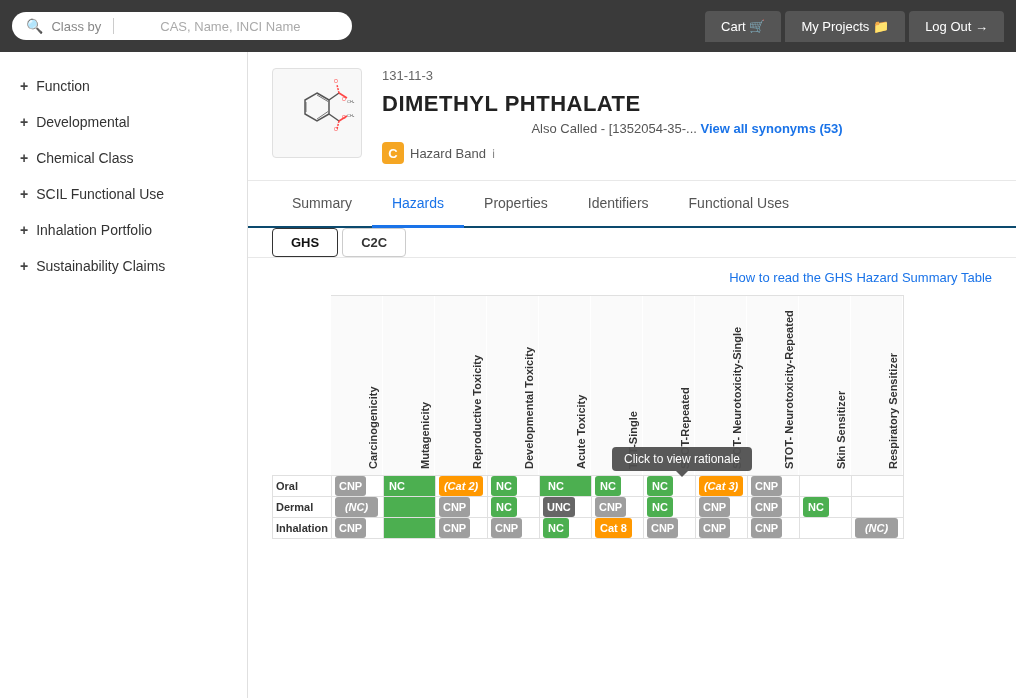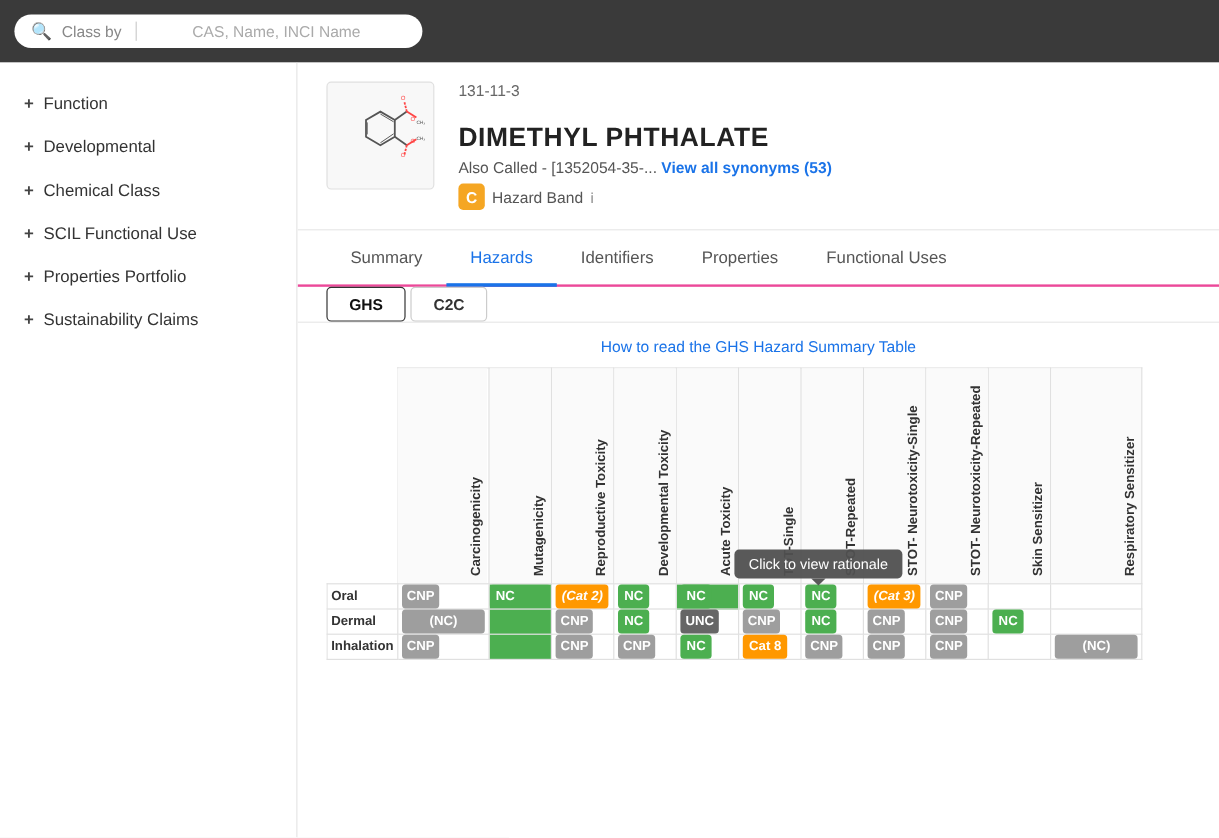--- a/index.html
+++ b/index.html
@@ -88,41 +88,41 @@
       background: #f8f8f8;
       border: 1px solid #e0e0e0;
       border-radius: 4px;
       display: flex;
       align-items: center;
       justify-content: center;
       flex-shrink: 0;
     }
     .chem-image svg { width: 80px; height: 80px; }
     .chem-info { flex: 1; }
-    .chem-cas { color: #666; font-size: 13px; margin-bottom: 19px; }
+    .chem-cas { color: #666; font-size: 13px; margin-bottom: 8px; }
     .chem-name { font-size: 22px; font-weight: 700; color: #222; margin-bottom: 4px; letter-spacing: 0.5px; }
-    .chem-also { font-size: 13px; color: #555; margin-bottom: 6px; }
+    .chem-also { font-size: 13px; color: #555; margin-bottom: 6px; text-align: center; }
     .chem-also a { color: #1a73e8; text-decoration: none; font-weight: 600; }
     .hazard-band { display: flex; align-items: center; gap: 6px; }
     .hazard-badge {
       width: 22px; height: 22px;
       background: #f5a623;
       color: #fff;
       border-radius: 4px;
       display: flex; align-items: center; justify-content: center;
       font-weight: 700; font-size: 13px;
     }
     .hazard-label { color: #555; font-size: 13px; }
     .info-icon { color: #888; font-size: 12px; cursor: pointer; }
 
     
     .tabs {
       display: flex;
       padding: 0 24px;
-      border-bottom: 2px solid #ec4899;
+      border-bottom: 2px solid #0c4a6e;
       gap: 0;
     }
     .tab {
       padding: 14px 20px;
       cursor: pointer;
       font-size: 14px;
       color: #555;
       border-bottom: 3px solid transparent;
       margin-bottom: -2px;
       font-weight: 500;
@@ -143,21 +143,21 @@
       cursor: pointer;
       font-size: 13px;
       font-weight: 600;
       color: #333;
       background: #fff;
     }
     .sub-tab.active { background: #fff; border-color: #333; color: #111; font-weight: 700; }
 
     
     .ghs-area { padding: 12px 24px 0; }
-    .ghs-link-row { text-align: center; margin-bottom: 10px; }
+    .ghs-link-row { text-align: right; margin-bottom: 10px; }
     .ghs-link { color: #1a73e8; font-size: 13px; text-decoration: none; font-weight: 500; }
 
     
     .hazard-table-wrap { overflow-x: auto; }
     .hazard-table {
       border-collapse: collapse;
       font-size: 11px;
     }
     .hazard-table th {
       writing-mode: vertical-rl;
@@ -188,21 +188,21 @@
       padding-right: 10px;
       color: #333;
       writing-mode: horizontal-tb;
       transform: none;
       height: auto;
       white-space: nowrap;
       background: #fff;
     }
     .cell-cnp { background: #9e9e9e; color: #fff; border-radius: 3px; padding: 4px 4px; font-size: 11px; }
     .cell-nc { background: #4caf50; color: #fff; border-radius: 3px; padding: 4px 5px; font-size: 11px; }
-    .cell-nc-italic { background: #9e9e9e; color: #fff; border-radius: 3px; padding: 4px 23px; font-size: 11px; }
+    .cell-nc-italic { background: #9e9e9e; color: #fff; border-radius: 3px; padding: 4px 10px; font-size: 11px; font-style: italic; }
     .cell-cat2 { background: #ff9800; color: #fff; border-radius: 3px; padding: 4px 5px; font-size: 11px; font-style: italic; }
     .cell-cat3 { background: #ff9800; color: #fff; border-radius: 3px; padding: 4px 5px; font-size: 11px; font-weight: 700; }
     .cell-empty { background: transparent; }
     .ghs-table-container {
       position: relative;
     }
     .tooltip-box {
       position: absolute;
       background: rgba(80,80,80,0.95);
       color: #fff;
@@ -228,20 +228,25 @@
 </head>
 <body>
 
 <div class="top-nav">
   <div class="search-box">
     <span class="search-icon">🔍</span>
     <span class="search-label">Class by</span>
     <div class="search-divider"></div>
     <span class="search-placeholder">CAS, Name, INCI Name</span>
   </div>
+  <div class="nav-tabs">
+    <button class="nav-tab">Cart 🛒</button>
+    <button class="nav-tab">My Projects 📁</button>
+    <button class="nav-tab">Log Out →</button>
+  </div>
 </div>
 
 <div class="main-layout">
 
   <div class="sidebar">
     <div class="sidebar-item">
       <span class="sidebar-plus">+</span>
       <span>Function</span>
     </div>
     <div class="sidebar-item">
@@ -251,21 +256,21 @@
     <div class="sidebar-item">
       <span class="sidebar-plus">+</span>
       <span>Chemical Class</span>
     </div>
     <div class="sidebar-item">
       <span class="sidebar-plus">+</span>
       <span>SCIL Functional Use</span>
     </div>
     <div class="sidebar-item">
       <span class="sidebar-plus">+</span>
-      <span>Properties Portfolio</span>
+      <span>Inhalation Portfolio</span>
     </div>
     <div class="sidebar-item">
       <span class="sidebar-plus">+</span>
       <span>Sustainability Claims</span>
     </div>
   </div>
 
   <div class="content">
 
     <div class="chem-header">
@@ -305,22 +310,22 @@
           <div class="hazard-badge">C</div>
           <span class="hazard-label">Hazard Band</span>
           <span class="info-icon">ℹ</span>
         </div>
       </div>
     </div>
 
     <div class="tabs">
       <div class="tab">Summary</div>
       <div class="tab active">Hazards</div>
+      <div class="tab">Properties</div>
       <div class="tab">Identifiers</div>
-      <div class="tab">Properties</div>
       <div class="tab">Functional Uses</div>
     </div>
 
     <div class="sub-tabs">
       <button class="sub-tab active">GHS</button>
       <button class="sub-tab">C2C</button>
     </div>
 
     <div class="ghs-area">
       <div class="ghs-link-row">

